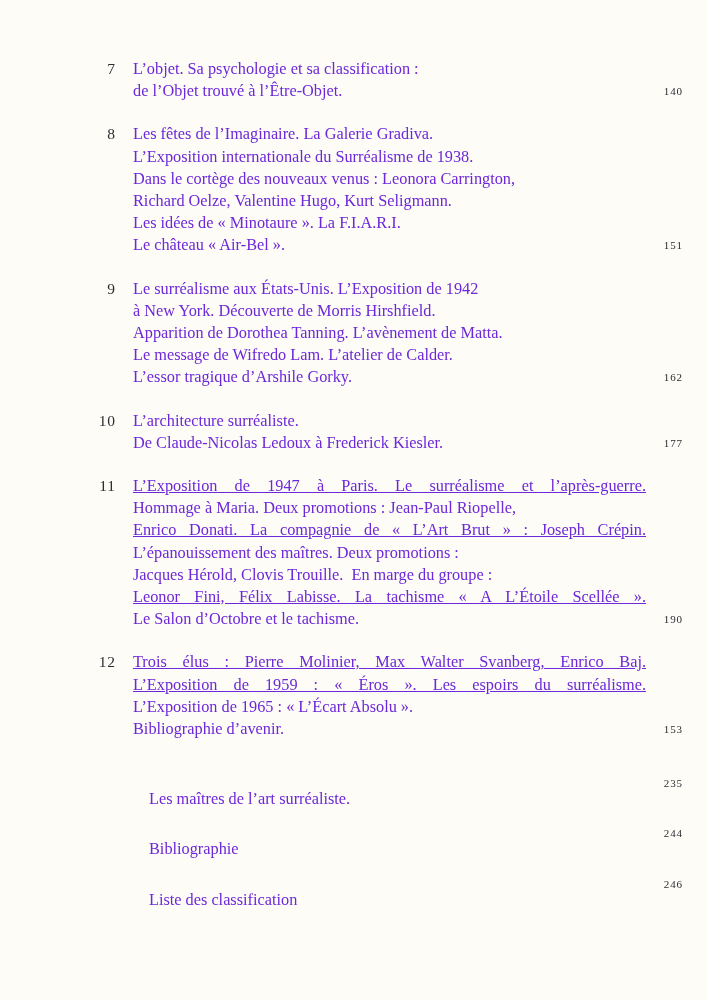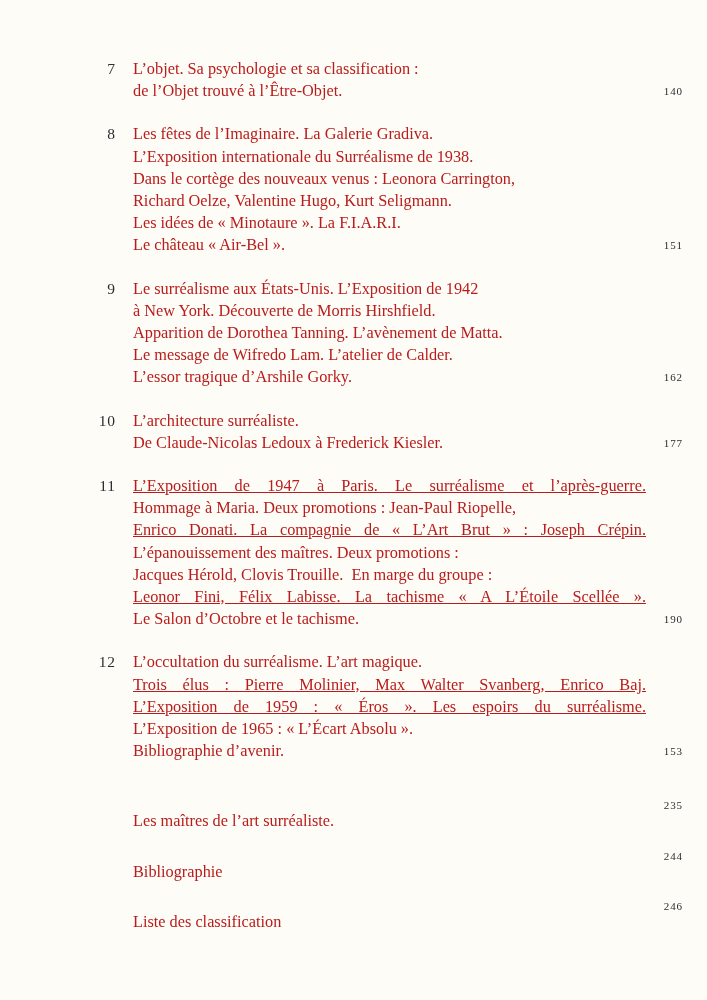--- a/index.html
+++ b/index.html
@@ -51,21 +51,21 @@
   .entry-body {
     margin-left: 37px;
     width: 513px;
   }
 
   .line {
     position: relative;
     font-size: 16.3px;
     line-height: 22.2px;
     white-space: pre;
-    color: #b91c1c;
+    color: #6d28d9;
   }
 
   
   .line.justify {
     white-space: normal;
     text-align: justify;
     text-align-last: justify;
     text-decoration: underline;
   }
 
@@ -83,20 +83,21 @@
 
   
   .plain-entry {
     position: relative;
     margin-left: 37px;
     width: 513px;
     height: 22.2px;
   }
   .plain-entry .line {
     display: inline-block;
+    margin-left: 16px;
   }
   .plain-entry .folio {
     bottom: 16px;
   }
 
   .gap-before-plain { height: 27px; }
   .plain-gap { height: 28px; }
 </style>
 </head>
 <body>
@@ -157,21 +158,20 @@
         <div class="line">Jacques Hérold, Clovis Trouille.  En marge du groupe :</div>
         <div class="line justify">Leonor Fini, Félix Labisse. La tachisme « A L’Étoile Scellée ».</div>
         <div class="line">Le Salon d’Octobre et le tachisme.</div>
         <div class="folio">190</div>
       </div>
     </div>
 
     <div class="entry">
       <div class="entry-num">12</div>
       <div class="entry-body">
-        <div class="line">L’occultation du surréalisme. L’art magique.</div>
         <div class="line justify">Trois élus : Pierre Molinier, Max Walter Svanberg, Enrico Baj.</div>
         <div class="line justify">L’Exposition de 1959 : « Éros ». Les espoirs du surréalisme.</div>
         <div class="line">L’Exposition de 1965 : « L’Écart Absolu ».</div>
         <div class="line">Bibliographie d’avenir.</div>
         <div class="folio">153</div>
       </div>
     </div>
 
     <div class="gap-before-plain"></div>
 

